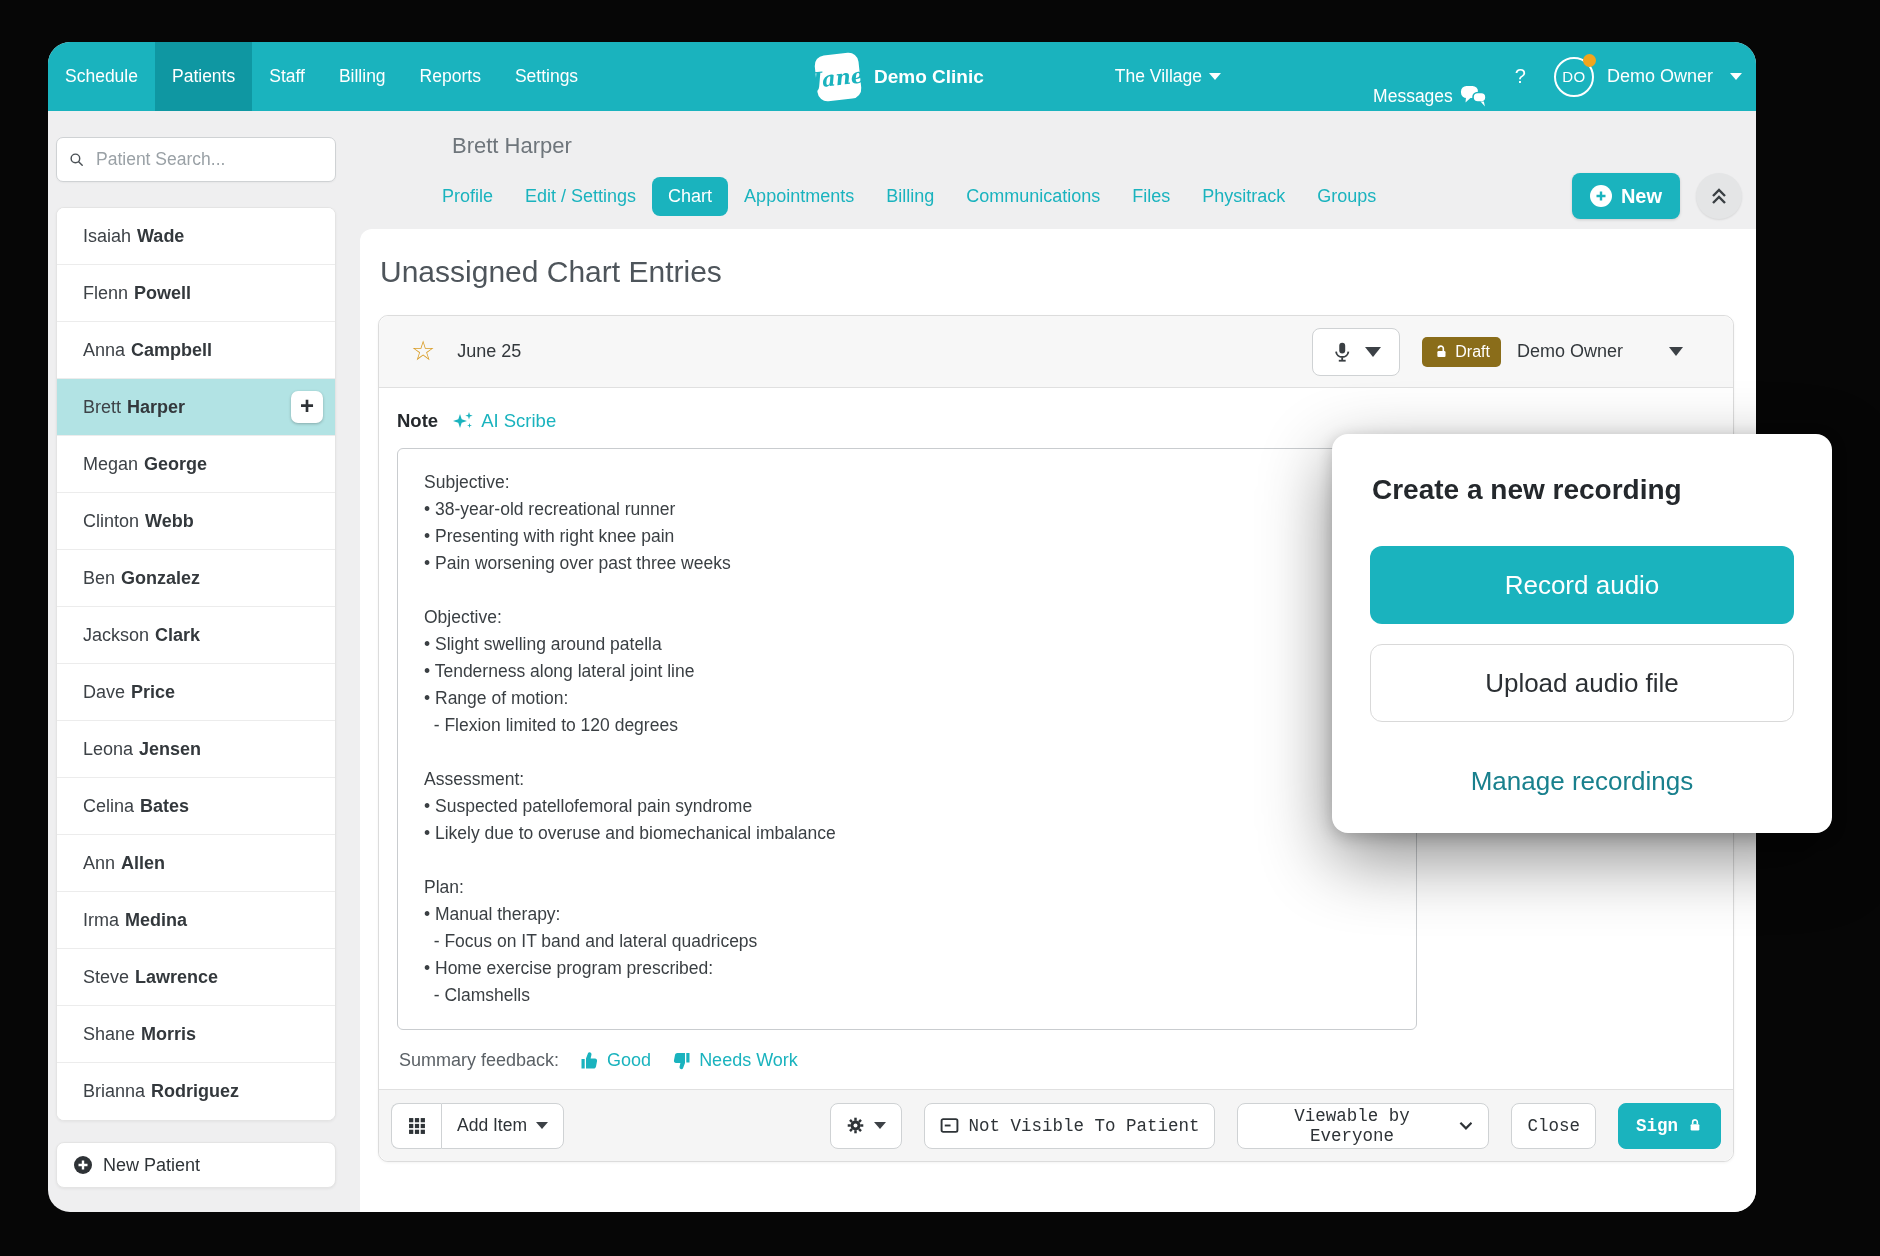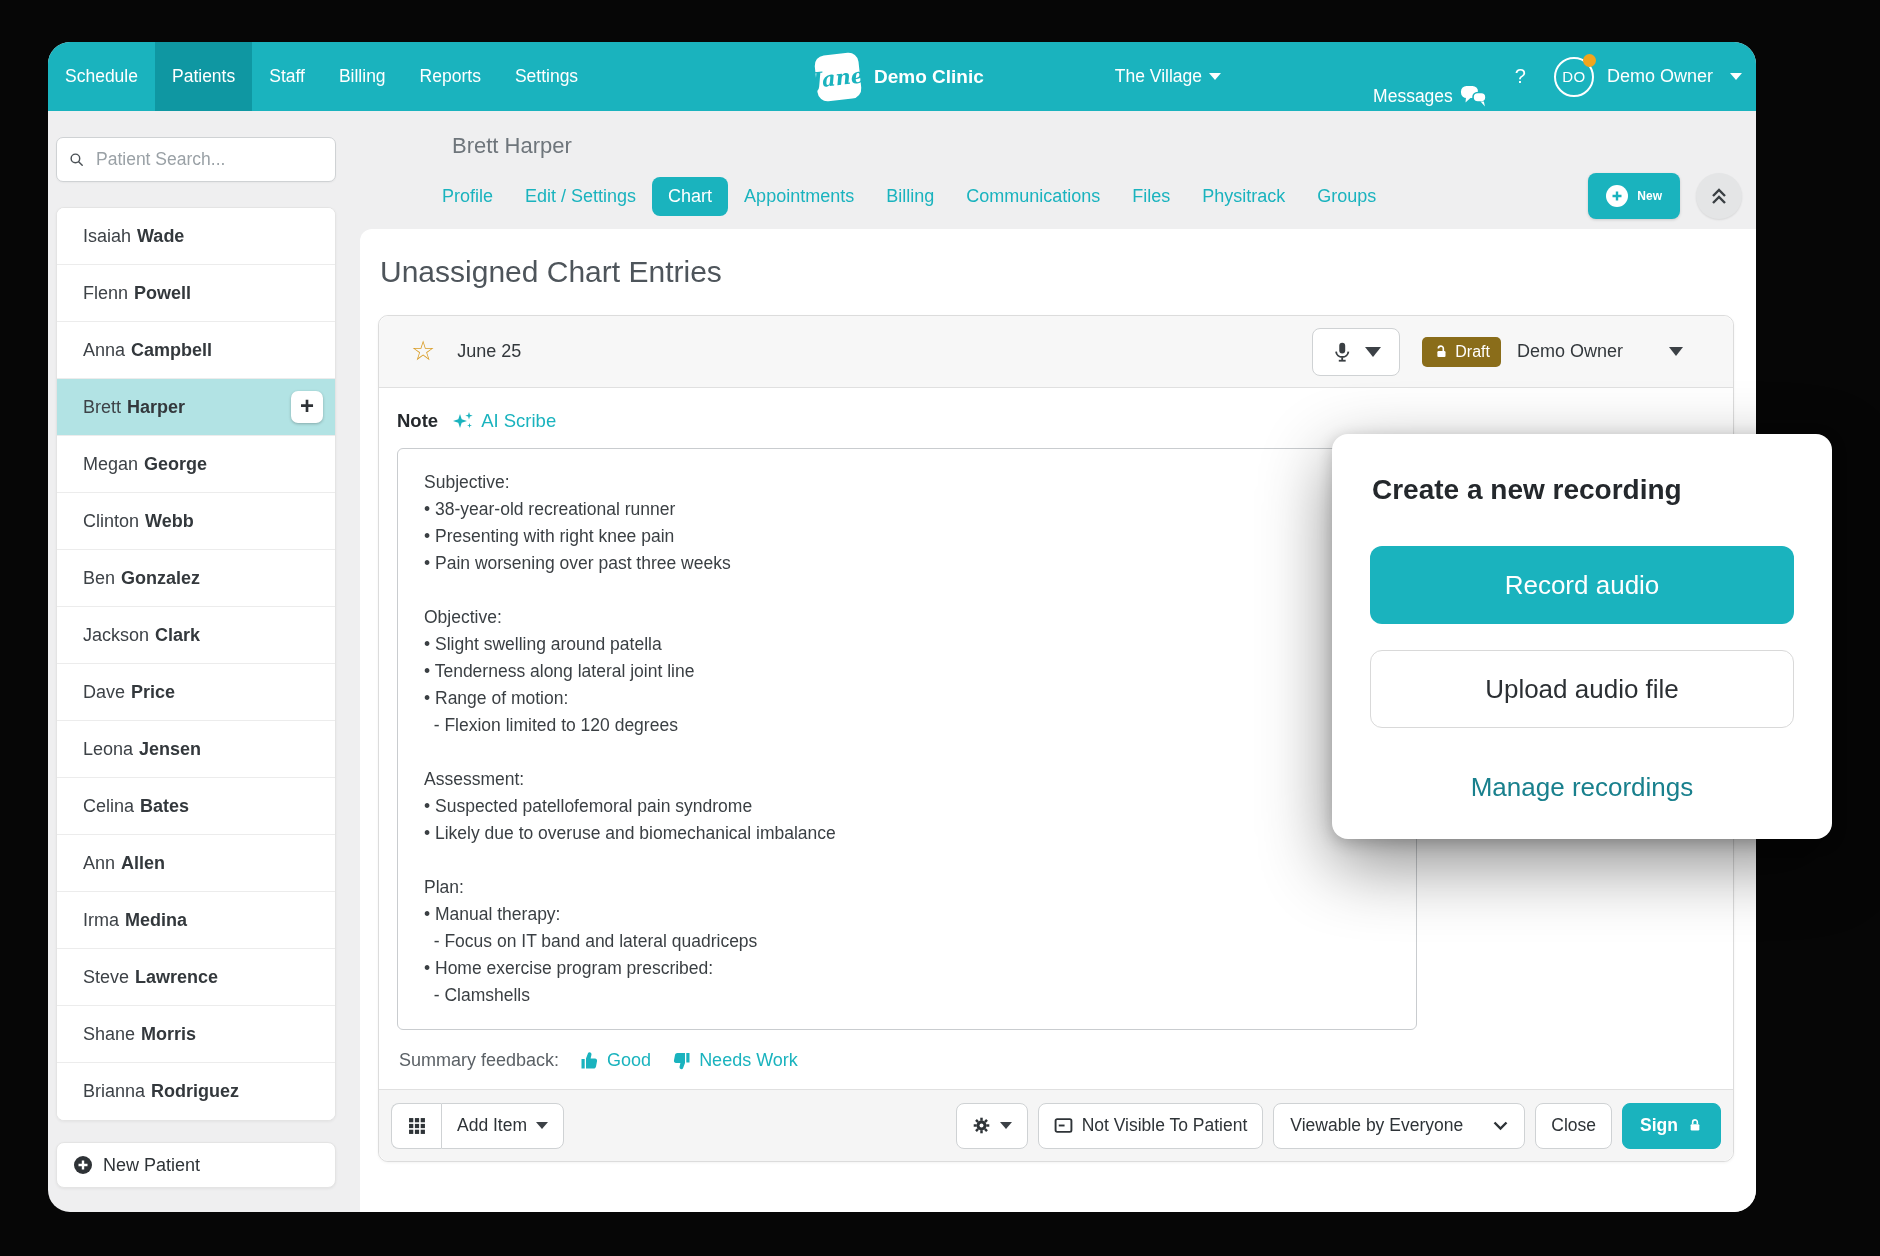--- a/index.html
+++ b/index.html
@@ -47,21 +47,21 @@
   .plus-glyph{font-size:24px;font-weight:700;color:#2e3236;line-height:1;margin-top:-2px;}
   .new-patient-btn{margin-top:auto;height:46px;background:#fff;border-radius:8px;border:1px solid #e4e4e4;box-shadow:0 1px 3px rgba(0,0,0,.06);display:flex;align-items:center;gap:10px;padding:0 16px;font-size:18px;font-weight:500;color:#2e3337;cursor:pointer;}
 
   
   .main{flex:1;display:flex;flex-direction:column;min-width:0;}
   .main-header{padding:22px 14px 0 66px;}
   .patient-name-title{font-size:22px;color:#6e757b;margin-left:26px;}
   .tabs-row{display:flex;align-items:center;margin-top:14px;padding-bottom:10px;}
   .ptab{font-size:18px;color:#1ab3be;padding:9px 16px;border-radius:8px;cursor:pointer;white-space:nowrap;}
   .ptab.active{background:#1ab3be;color:#fff;}
-  .new-btn{margin-left:auto;height:46px;background:#1ab3be;color:#fff;border:none;border-radius:8px;display:flex;align-items:center;gap:9px;padding:0 18px;font-size:12px;font-weight:600;cursor:pointer;box-shadow:0 1px 3px rgba(0,0,0,.15);font-family:inherit;}
+  .new-btn{margin-left:auto;height:46px;background:#1ab3be;color:#fff;border:none;border-radius:8px;display:flex;align-items:center;gap:9px;padding:0 18px;font-size:20px;font-weight:600;cursor:pointer;box-shadow:0 1px 3px rgba(0,0,0,.15);font-family:inherit;}
   .new-btn-icon{width:22px;height:22px;border-radius:50%;background:#fff;display:flex;align-items:center;justify-content:center;}
   .collapse-btn{margin-left:16px;width:46px;height:46px;border-radius:50%;background:#e4e5e6;border:none;display:flex;align-items:center;justify-content:center;cursor:pointer;box-shadow:0 1px 2px rgba(0,0,0,.1);}
 
   .panel{flex:1;background:#fff;border-top-left-radius:12px;min-height:0;padding:24px 22px 0 18px;}
   .panel-title{font-size:30px;color:#4e555b;font-weight:400;margin:2px 0 26px 2px;}
 
   
   .entry-card{border:1px solid #dcdcdc;border-radius:10px;background:#fff;box-shadow:0 1px 3px rgba(0,0,0,.05);}
   .entry-header{height:72px;background:#f7f7f7;border-bottom:1px solid #e0e0e0;border-radius:10px 10px 0 0;display:flex;align-items:center;padding:0 50px 0 32px;}
   .star{font-size:27px;color:#d99d27;line-height:1;cursor:pointer;}
@@ -82,30 +82,30 @@
   .note-line{font-size:17.5px;line-height:27px;min-height:27px;color:#3a3f43;white-space:pre-wrap;}
   .feedback-row{display:flex;align-items:center;gap:12px;padding:20px 0 18px 2px;}
   .feedback-label{font-size:18px;color:#5b6166;}
   .feedback-link{display:flex;align-items:center;gap:7px;color:#1ab3be;font-size:18px;font-weight:500;cursor:pointer;margin-left:8px;}
 
   .entry-footer{height:72px;background:#f5f5f5;border-top:1px solid #e0e0e0;border-radius:0 0 10px 10px;display:flex;align-items:center;padding:0 12px;}
   .tb-btn{height:46px;background:#fff;border:1px solid #cfd2d4;border-radius:8px;display:flex;align-items:center;justify-content:center;gap:9px;font-size:17.5px;color:#2e3337;cursor:pointer;padding:0 15px;font-family:inherit;}
   .grid-btn{width:50px;border-radius:8px 0 0 8px;border-right:none;}
   .additem-btn{border-radius:0 8px 8px 0;}
   .tb-caret{width:0;height:0;border-left:6px solid transparent;border-right:6px solid transparent;border-top:7px solid #3c4146;}
-  .footer-right{margin-left:auto;display:flex;align-items:center;gap:10px;}
+  .footer-right{margin-left:auto;display:flex;align-items:center;gap:22px;font-family:Liberation Mono, monospace;}
   .select-box{width:252px;justify-content:space-between;padding:0 16px;}
   .sign-btn{background:#1ab3be;border-color:#1ab3be;color:#fff;font-weight:600;padding:0 17px;}
 
   
   .popover{position:absolute;left:1332px;top:434px;width:500px;background:#fff;border-radius:16px;
     box-shadow:0 25px 70px rgba(0,0,0,.45), 0 4px 16px rgba(0,0,0,.2);padding:40px 38px 36px;z-index:50;}
   .popover-title{font-size:28px;font-weight:700;color:#24282c;margin:0 0 40px 2px;}
   .record-btn{width:100%;height:78px;background:#1ab3be;color:#fff;border:none;border-radius:12px;font-size:26px;cursor:pointer;font-family:inherit;}
-  .upload-btn{margin-top:26px;width:100%;height:78px;background:#fff;color:#2b2f33;border:1.5px solid #d9d9d9;border-radius:12px;font-size:26px;cursor:pointer;font-family:inherit;}
+  .upload-btn{margin-top:20px;width:100%;height:78px;background:#fff;color:#2b2f33;border:1.5px solid #d9d9d9;border-radius:12px;font-size:26px;cursor:pointer;font-family:inherit;}
   .manage-link{margin-top:44px;text-align:center;font-size:26px;font-weight:500;color:#19808d;cursor:pointer;}
 
   svg{display:block;}
 </style>
 </head>
 <body>
 
 <div class="window">
 
   <div class="navbar">

